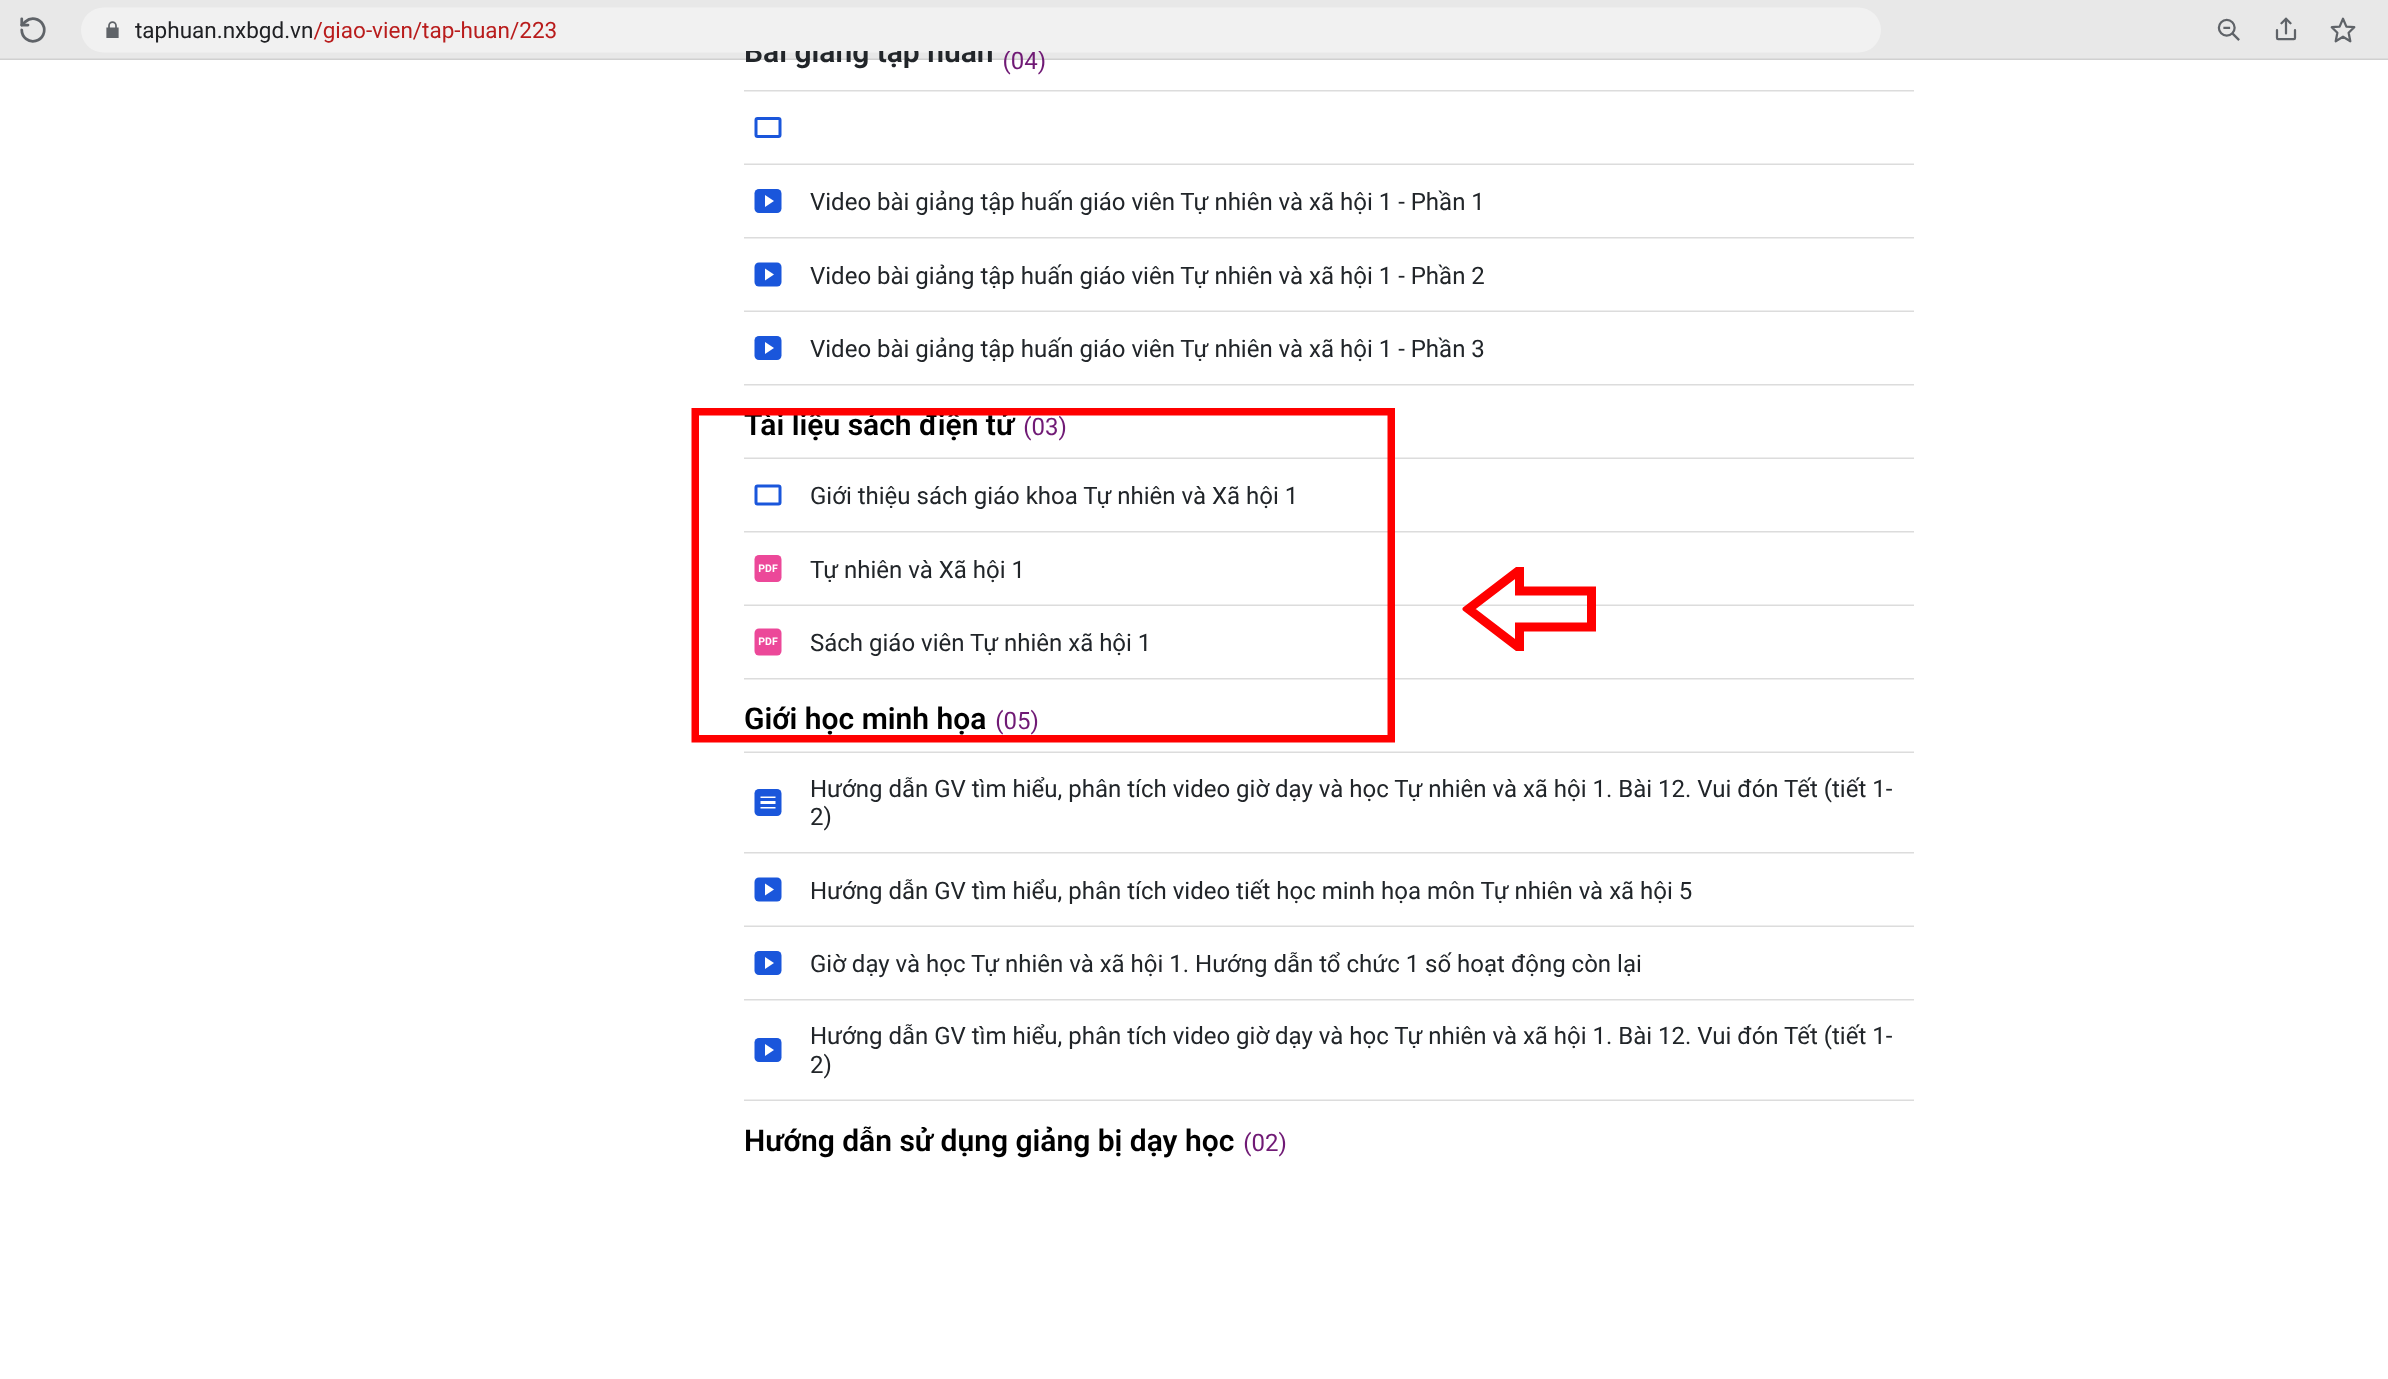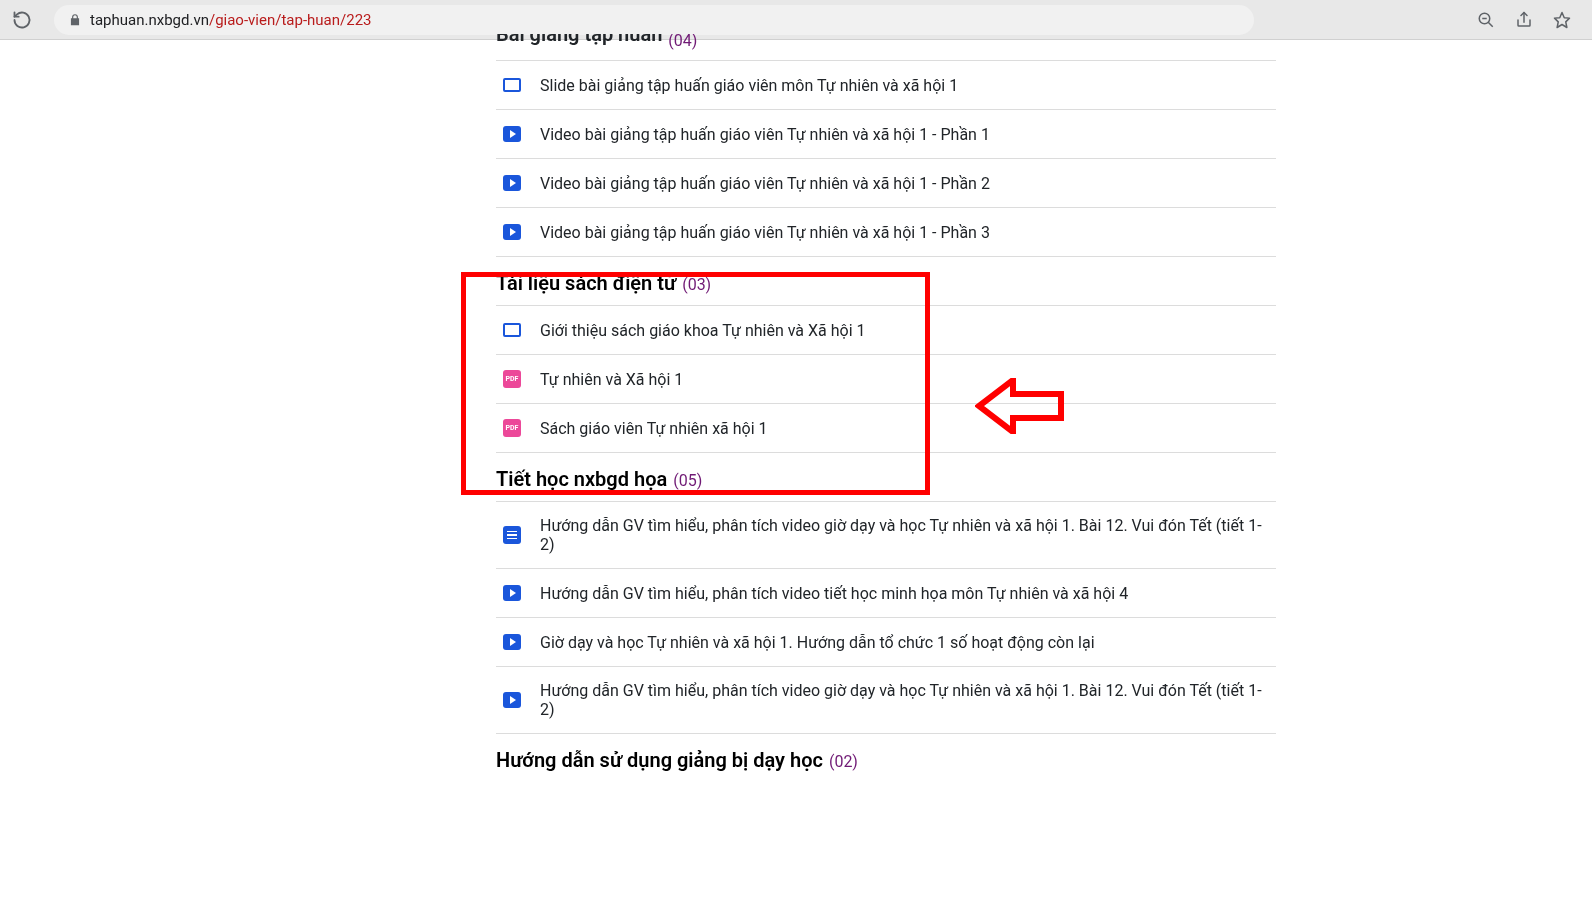--- a/index.html
+++ b/index.html
@@ -187,21 +187,20 @@
         <div style="overflow: hidden; height: 16px; display: flex; align-items: flex-end; gap: 6px;">
           <div class="partial-title">Bài giảng tập huấn</div>
           <div class="section-count">(04)</div>
         </div>
       </div>
       <hr class="sep">
       <div class="item">
         <div class="item-icon">
           <div class="ic-slide"></div>
         </div>
-        <div class="item-label">Slide bài giảng tập huấn giáo viên môn Tự nhiên và xã hội 1</div>
       </div>
       <div class="item">
         <div class="item-icon">
           <div class="ic-video"></div>
         </div>
         <div class="item-label">Video bài giảng tập huấn giáo viên Tự nhiên và xã hội 1 - Phần 1</div>
       </div>
       <div class="item">
         <div class="item-icon">
           <div class="ic-video"></div>
@@ -231,39 +230,39 @@
         </div>
         <div class="item-label">Tự nhiên và Xã hội 1</div>
       </div>
       <div class="item">
         <div class="item-icon">
           <div class="ic-pdf">PDF</div>
         </div>
         <div class="item-label">Sách giáo viên Tự nhiên xã hội 1</div>
       </div>
       <div class="section-header">
-        <div class="section-title">Tiết học nxbgd họa</div>
+        <div class="section-title">Giới học minh họa</div>
         <div class="section-count">(05)</div>
       </div>
       <hr class="sep">
       <div class="item">
         <div class="item-icon">
           <div class="ic-doc">
             <span></span>
             <span></span>
             <span></span>
           </div>
         </div>
         <div class="item-label">Hướng dẫn GV tìm hiểu, phân tích video giờ dạy và học Tự nhiên và xã hội 1. Bài 12. Vui đón Tết (tiết 1-2)</div>
       </div>
       <div class="item">
         <div class="item-icon">
           <div class="ic-video"></div>
         </div>
-        <div class="item-label">Hướng dẫn GV tìm hiểu, phân tích video tiết học minh họa môn Tự nhiên và xã hội 4</div>
+        <div class="item-label">Hướng dẫn GV tìm hiểu, phân tích video tiết học minh họa môn Tự nhiên và xã hội 5</div>
       </div>
       <div class="item">
         <div class="item-icon">
           <div class="ic-video"></div>
         </div>
         <div class="item-label">Giờ dạy và học Tự nhiên và xã hội 1. Hướng dẫn tổ chức 1 số hoạt động còn lại</div>
       </div>
       <div class="item">
         <div class="item-icon">
           <div class="ic-video"></div>

